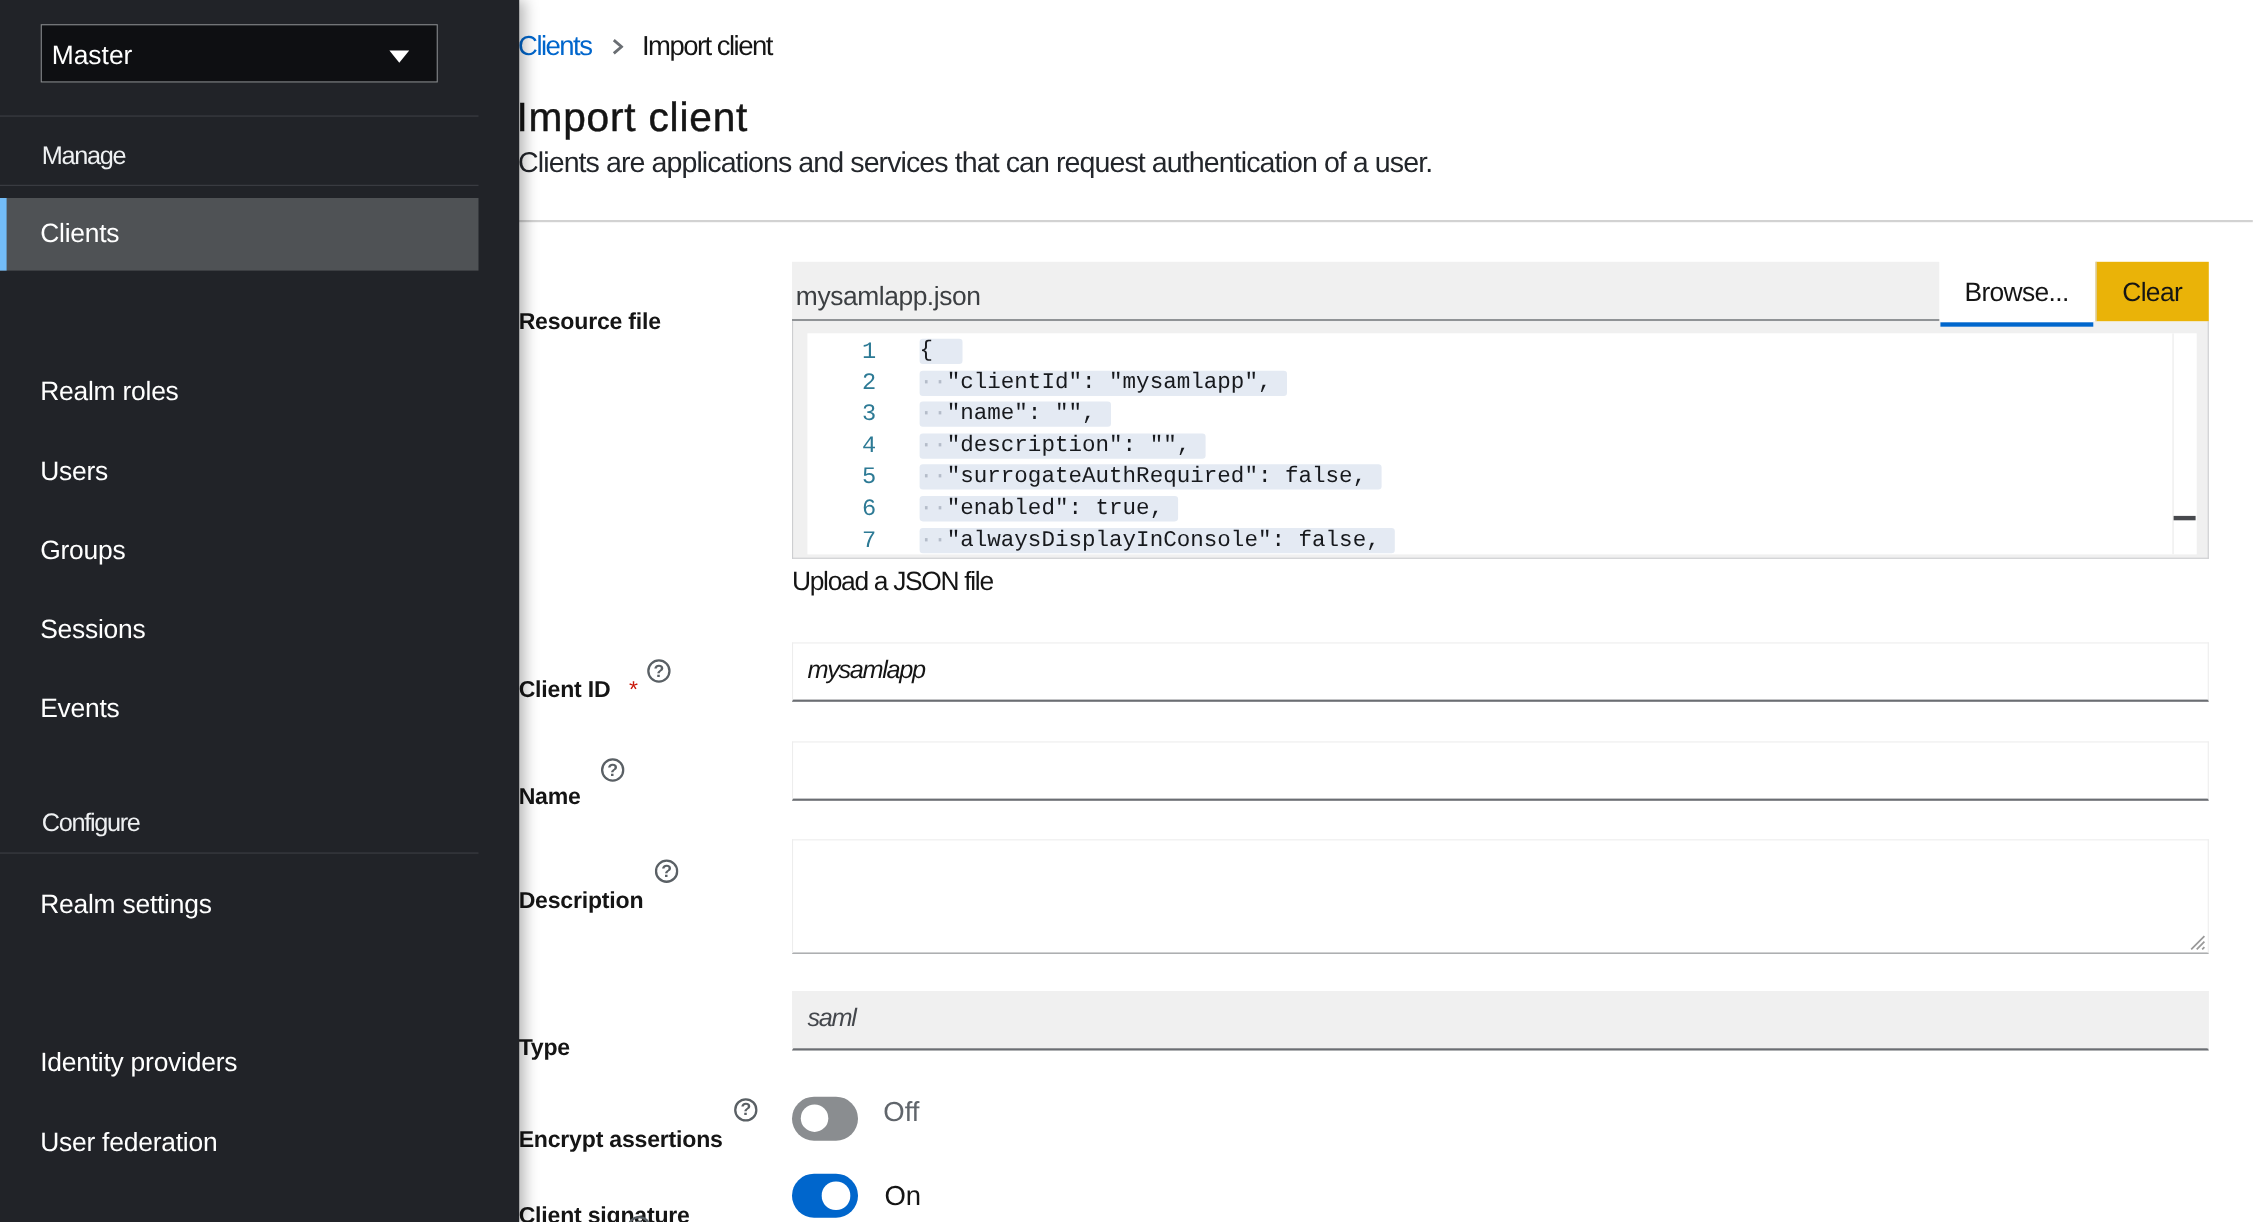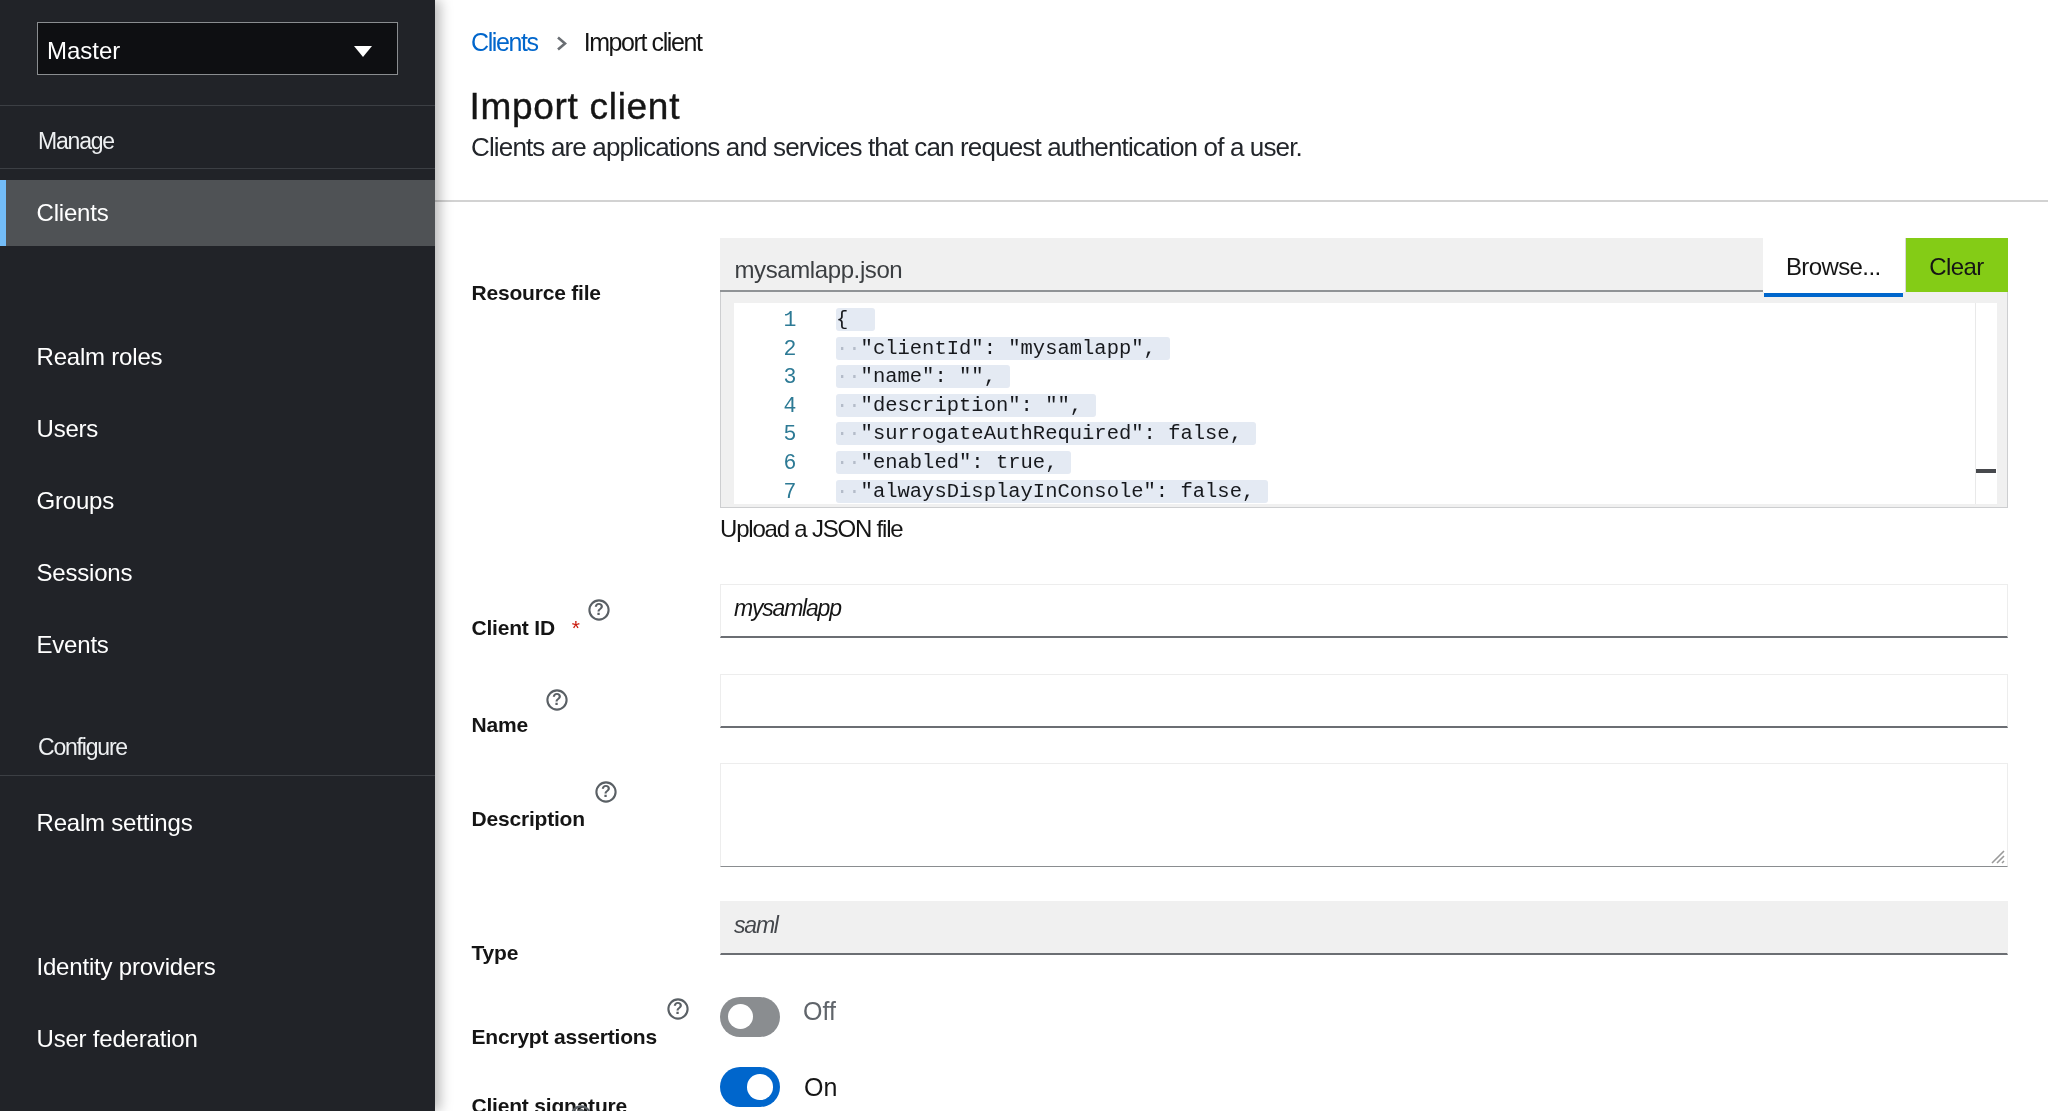--- a/index.html
+++ b/index.html
@@ -1,20 +1,20 @@
 <!DOCTYPE html>
 <html><head>
 <meta charset="utf-8">
 <style>
 * { margin:0; padding:0; box-sizing:border-box; }
 html,body { width:2048px; height:1111px; overflow:hidden; background:#fff;
   font-family:"Liberation Sans", sans-serif; }
 
 
-#sidebar { position:absolute; left:0; top:0; width:435px; height:1111px;
+#sidebar { position:absolute; left:0; top:0; width:472px; height:1111px;
   background:#212328; box-shadow:5px 0 12px rgba(0,0,0,.28); z-index:10; }
 #realm { position:absolute; left:37px; top:22px; width:361px; height:53px;
   background:#0e0f12; border:1.5px solid #8a8d90; color:#fff; font-size:24px;
   line-height:56px; padding-left:9px; }
 #realm .caret { position:absolute; right:25px; top:23px; width:0; height:0;
   border-left:9.5px solid transparent; border-right:9.5px solid transparent;
   border-top:11.5px solid #fff; }
 .sdiv { position:absolute; left:0; width:435px; height:1px; background:#3c3f44; }
 .navsec { position:absolute; left:38px; font-size:23px; color:#eef0f2; letter-spacing:-1.2px; }
 .navitem { position:absolute; left:0; width:435px; height:66px; line-height:66px;
@@ -41,26 +41,26 @@
 .helpi { position:absolute; width:22px; height:22px; }
 
 .input { position:absolute; left:285px; width:1288px; height:54px; background:#fff;
   border:1px solid #ededed; border-bottom:2px solid #6b6e73; font-size:23px;
   color:#151515; }
 .itext { position:absolute; left:15px; font-size:23px; color:#151515; letter-spacing:-1.2px;font-style:italic; }
 
 
 #fname { position:absolute; left:284.5px; top:237.5px; width:1043.5px; height:54.5px;
   background:#f0f0f0; border-bottom:2px solid #909396; color:#3c3f42; font-size:24px;
-  letter-spacing:-0.4px; line-height:64px; padding-left:15px; }
+  letter-spacing:-0.4px; line-height:64px; padding-left:4px; }
 #browse { z-index:3; position:absolute; left:1328.5px; top:237.5px; width:139.5px; height:59px;
   background:#fff; border-bottom:4.5px solid #0066cc; color:#151515; font-size:24px;
   text-align:center; line-height:57.5px; letter-spacing:-0.6px; }
 #clear { z-index:3; position:absolute; left:1469.5px; top:237.5px; width:103px; height:54.5px;
-  background:#84cc16; border-left:1px solid #d8d8d8; color:#151515; font-size:24px;
+  background:#eab308; border-left:1px solid #d8d8d8; color:#151515; font-size:24px;
   text-align:center; line-height:57.5px; letter-spacing:-0.6px; }
 
 
 #editor { position:absolute; left:284.5px; top:292px; width:1288px; height:216px;
   background:#f0f0f0; border:1px solid #cdced0; border-top:none; }
 #ewhite { position:absolute; left:13px; top:11px; width:1263px; height:200.5px;
   background:#fff; overflow:hidden; }
 #gutter { position:absolute; left:0; top:3px; width:63px; text-align:right;
   font-family:"Liberation Mono", monospace; font-size:21.5px; line-height:28.6px;
   color:#2d7a95; }

